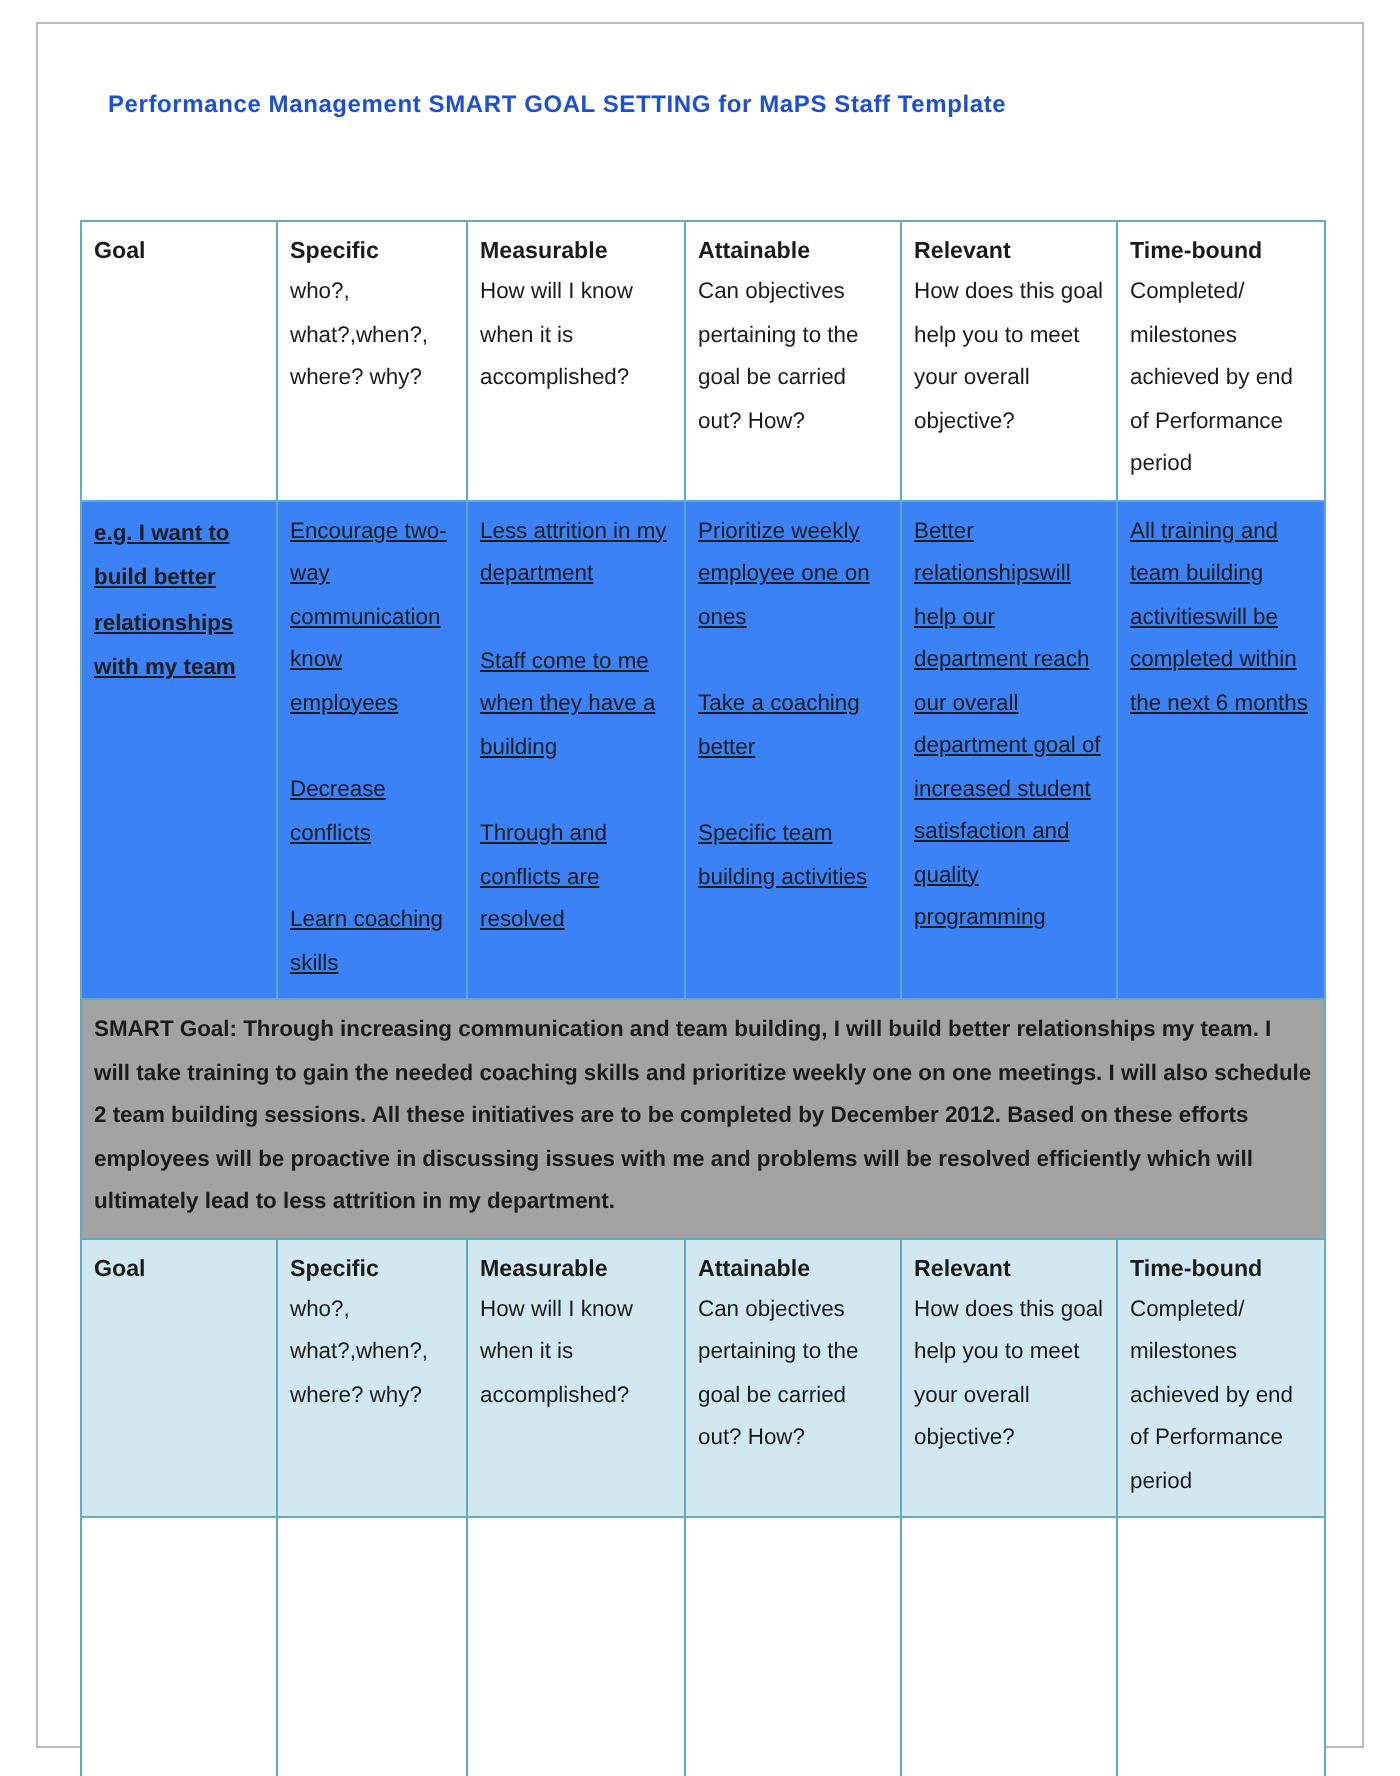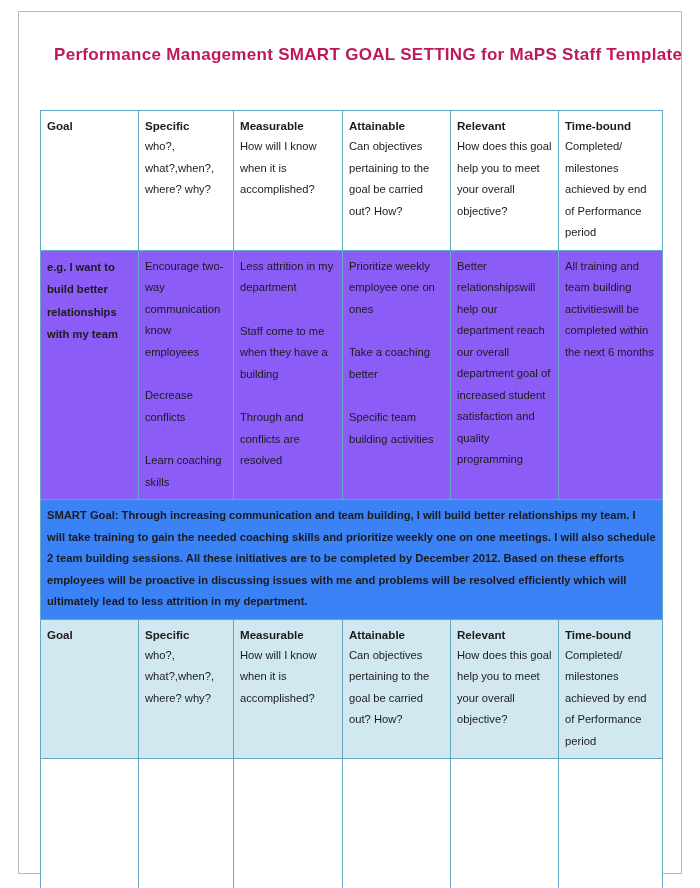--- a/index.html
+++ b/index.html
@@ -23,23 +23,23 @@
     height: 863px;
     border: 1px solid #b9b9b9;
     box-sizing: border-box;
     background: #ffffff;
   }
 
   #doc-title {
     position: absolute;
     left: 35px;
     top: 33px;
-    font-size: 17px;
-    font-weight: bold;
-    color: #be185d;
+    font-size: 12px;
+    font-weight: bold;
+    color: #1d4ed8;
     letter-spacing: 0.3px;
     white-space: nowrap;
   }
 
   
   #smart-table {
     position: absolute;
     left: 21px;
     top: 86px;
     width: 622px;
@@ -72,33 +72,34 @@
   }
   .hdr-hint {
     display: block;
     line-height: 21.5px;
   }
 
   tr.header-row-top td { background: #ffffff; height: 130px; }
   tr.header-row-bottom td { background: #d2e8f1; height: 128px; }
 
   tr.example-row td {
-    background: #8b5cf6;
+    background: #3b82f6;
     height: 241px;
     line-height: 22.5px;
+    text-decoration: underline;
   }
   .goal-example {
     font-weight: bold;
     line-height: 22.5px;
   }
   .blk { display: block; }
   .blk + .blk { margin-top: 22px; }
 
   tr.smart-goal-row td {
-    background: #3b82f6;
+    background: #a3a3a3;
     font-weight: bold;
     font-size: 11.6px;
     line-height: 24.3px;
     padding: 4px 7px 6px 7px;
   }
 
   tr.blank-row td { background: #ffffff; height: 133px; }
 </style>
 </head>
 <body>

